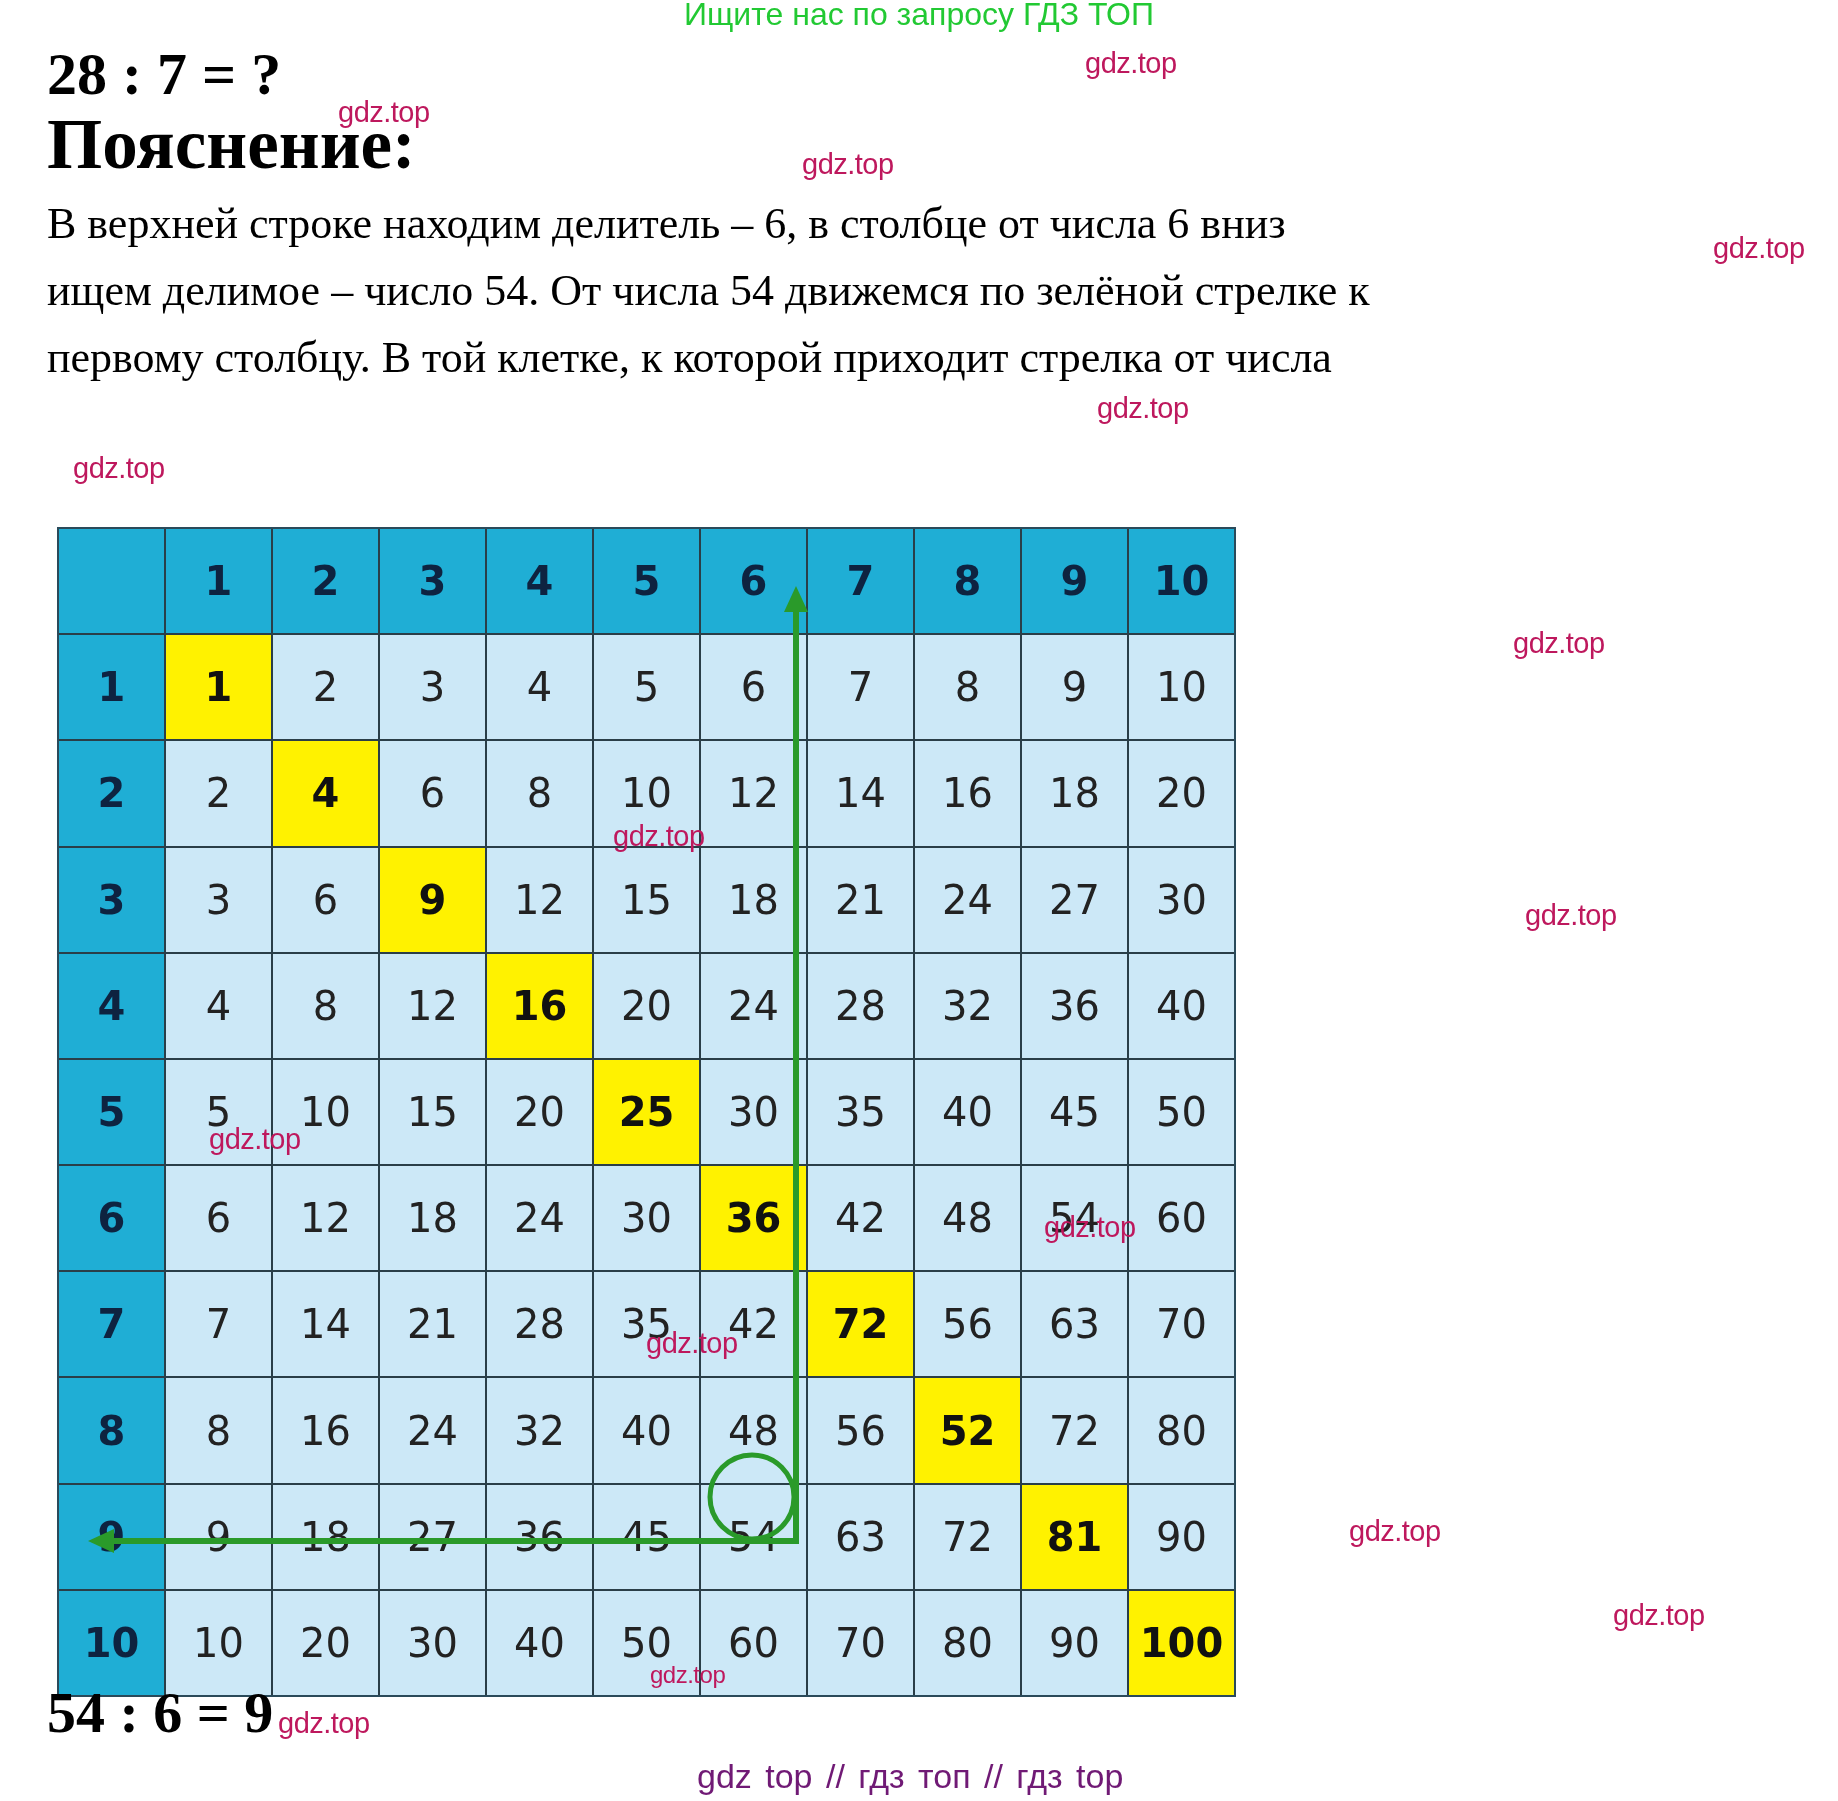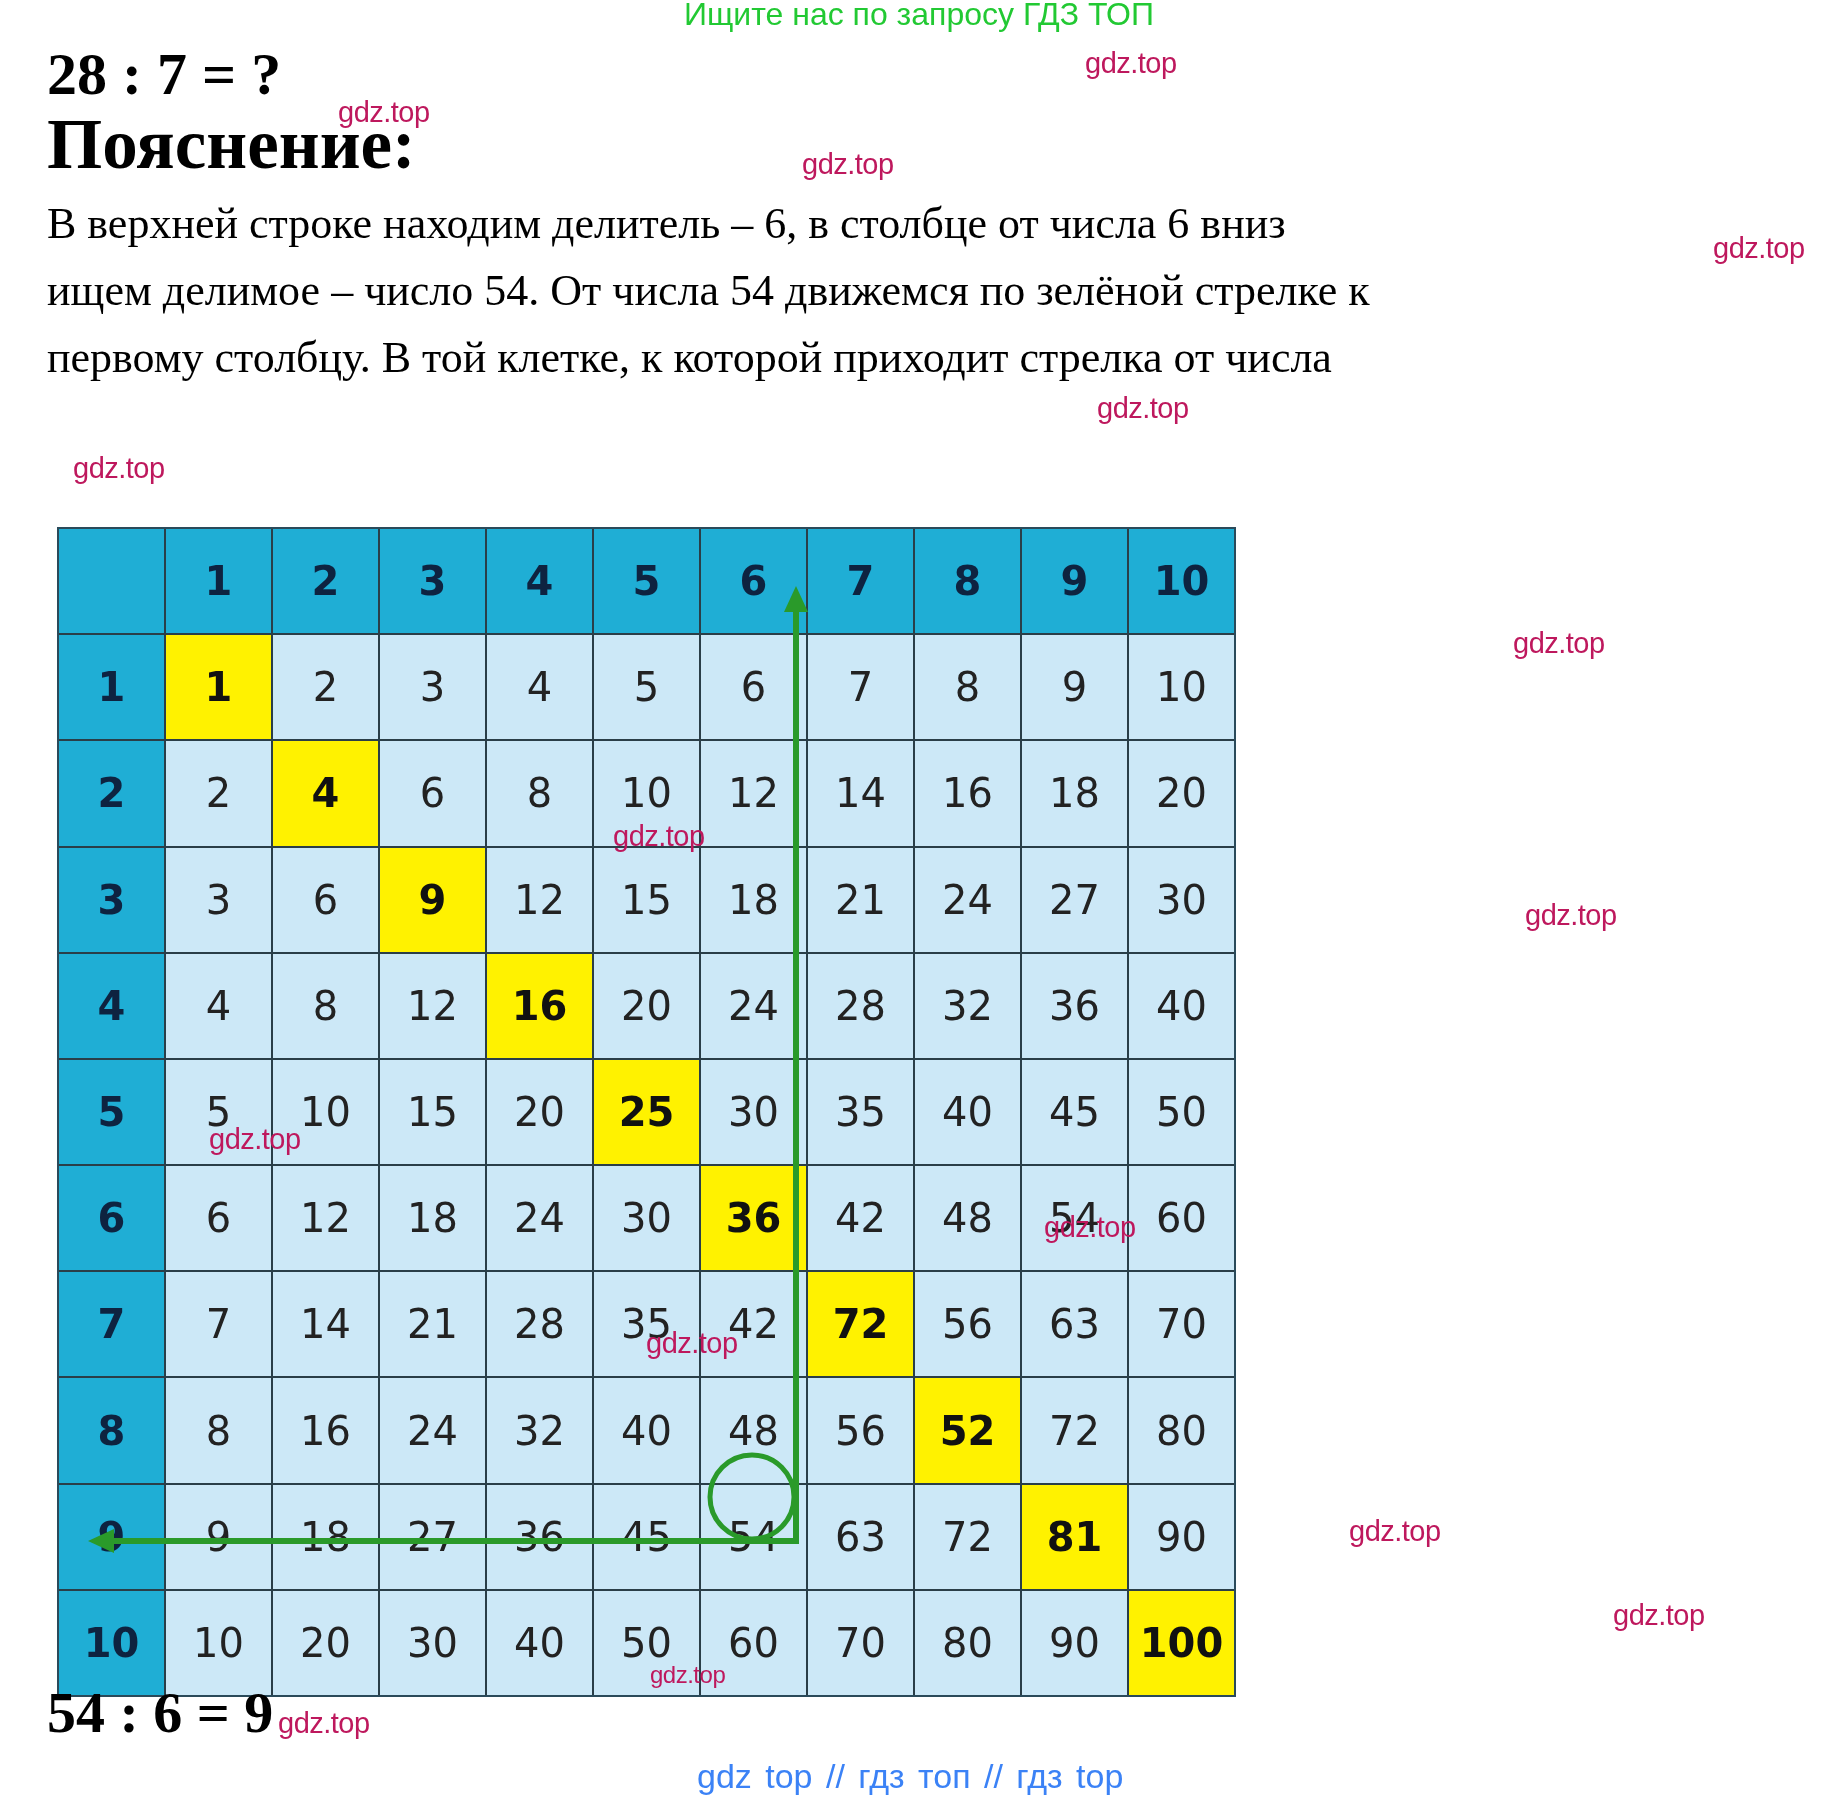--- a/index.html
+++ b/index.html
@@ -6,21 +6,21 @@
   body { width:1838px; height:1801px; position:relative; overflow:hidden; font-family:"Liberation Serif", serif; color:#000; }
   .abs { position:absolute; }
   .banner { left:0; width:1838px; top:-4px; text-align:center; font-family:"Liberation Sans", sans-serif; font-size:32px; color:#22c933; white-space:nowrap; }
   .h-eq { left:47px; top:44px; font-size:60px; font-weight:bold; line-height:1; white-space:nowrap; }
   .h-expl { left:47px; top:109px; font-size:71px; font-weight:bold; line-height:1; white-space:nowrap; }
   .body-text { left:47px; top:190px; width:1790px; font-size:44px; line-height:67px; }
   .body-line { display:block; white-space:nowrap; }
   .wm { font-family:"Liberation Sans", sans-serif; font-size:29px; color:#be185d; white-space:nowrap; line-height:1; letter-spacing:-0.5px; }
   .wm.small { font-size:24px; }
   .answer { left:47px; top:1665px; font-size:58px; font-weight:bold; line-height:1; white-space:nowrap;margin-top:19px; }
-  .footer { left:697px; top:1757px; font-family:"Liberation Sans", sans-serif; font-size:34px; color:#3b82f6; white-space:nowrap; word-spacing:4px; }
+  .footer { left:697px; top:1757px; font-family:"Liberation Sans", sans-serif; font-size:34px; color:#701a75; white-space:nowrap; word-spacing:4px; }
 
   .table { left:57px; top:527px; width:1179px; height:1170px; display:grid; grid-template-columns:repeat(11, 1fr); grid-template-rows:repeat(11, 1fr); border:2px solid #2a4a5a; box-sizing:border-box; background:#2a3e48; gap:2px; }
   .cell { display:flex; align-items:center; justify-content:center; font-family:"DejaVu Sans", sans-serif; font-size:40px; color:#222; background:#cce8f7; }
   .cell.head { background:#1faed5; font-weight:bold; color:#0e2340; }
   .cell.diag { background:#fff200; font-weight:bold; color:#111; }
   .overlay { left:0; top:0; width:1838px; height:1801px; pointer-events:none; }
 </style>
 </head>
 <body>
 

